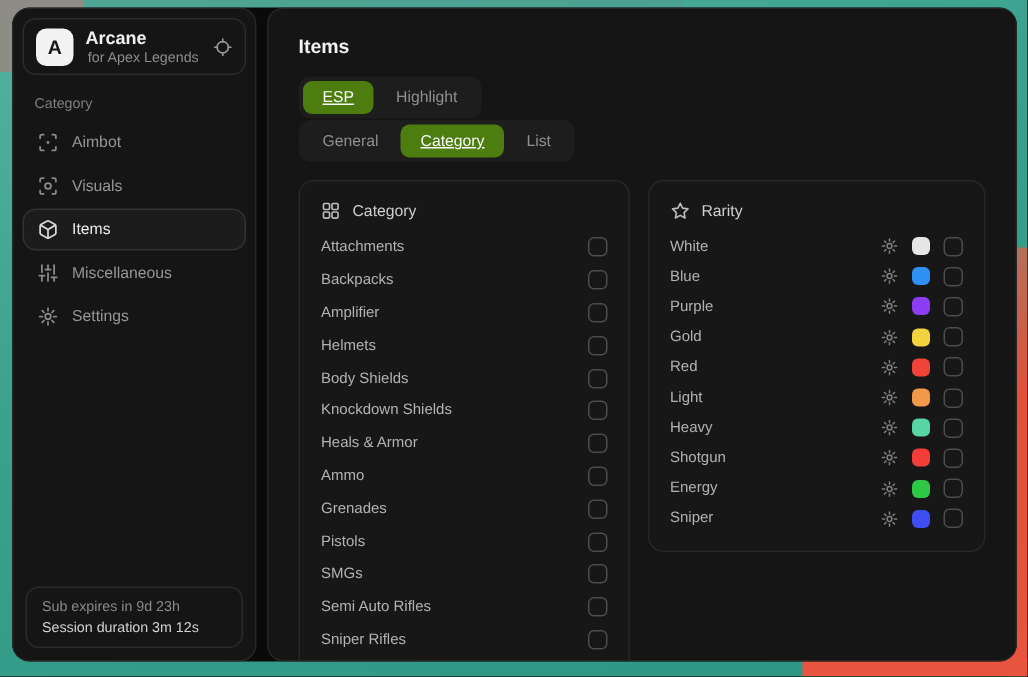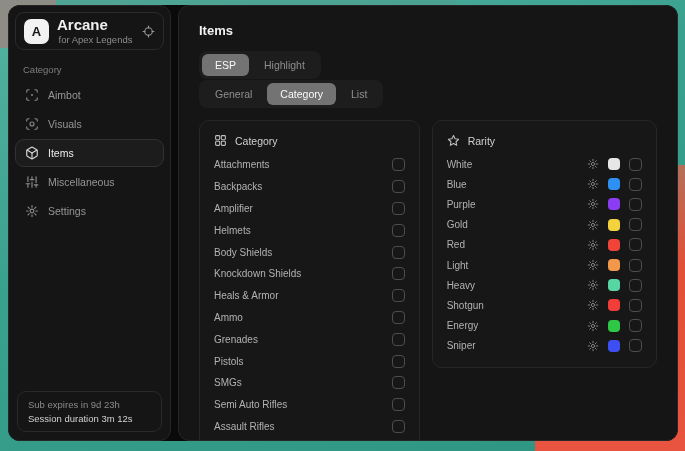--- a/index.html
+++ b/index.html
@@ -19,21 +19,21 @@
 
   .panel { background:#151515; border:1px solid #262626; border-radius:11px; }
 
   
   .sidebar { width:163px; flex:none; display:flex; flex-direction:column; padding:6px; }
   .brand-card { display:flex; align-items:center; gap:8px; border:1px solid #2b2b2b; border-radius:9px;
                 padding:6px 8px; height:38px; }
   .brand-logo { width:25px; height:25px; border-radius:7px; background:#f2f2f2; color:#161616;
                 font-weight:bold; font-size:13px; display:flex; align-items:center; justify-content:center; flex:none; }
   .brand-text { flex:1; min-width:0; line-height:1.25; }
-  .brand-name { font-size:15px; font-weight:bold; color:#f0f0f0; }
+  .brand-name { font-size:12px; font-weight:bold; color:#f0f0f0; }
   .brand-sub  { font-size:9.5px; color:#8d8d8d;text-align:center; }
   .brand-target { color:#9a9a9a; display:flex; flex:none; }
 
   .section-label { font-size:9.5px; color:#7f7f7f; margin:14px 8px 6px 8px; }
 
   .nav { display:flex; flex-direction:column; gap:1px; }
   .nav-item { display:flex; align-items:center; gap:9px; height:28px; padding:0 9px;
               color:#969696; font-size:10.5px; border:1px solid transparent; border-radius:9px; cursor:pointer; }
   .nav-item .ic { display:flex; flex:none; color:#8a8a8a; }
   .nav-item.active { background:#1c1c1c; border-color:#323232; color:#ececec; }
@@ -43,21 +43,21 @@
   .session-card { border:1px solid #2a2a2a; border-radius:9px; padding:7px 10px; margin:4px 2px 2px 2px; }
   .session-line1 { font-size:9.5px; color:#8a8a8a; margin-bottom:3px; }
   .session-line2 { font-size:9.5px; color:#d2d2d2; }
 
   
   .main { flex:1; margin-left:7px; padding:17px 20px; overflow:hidden; }
   .page-title { font-size:13px; font-weight:bold; color:#f2f2f2; }
 
   .seg { display:inline-flex; background:#1d1d1d; border-radius:8px; padding:3px; gap:2px; }
   .seg-opt { font-size:10.5px; color:#8f8f8f; padding:5px 13px; border-radius:6px; cursor:pointer; }
-  .seg-opt.active { background:#737373; color:#fafafa; }
+  .seg-opt.active { background:#4d7c0f; color:#fafafa;text-decoration:underline; }
   .seg-mode { margin-top:13px; }
   .seg-tabs { margin-top:1px; display:inline-flex; }
   .seg-row { display:block; }
 
   .cards { display:flex; gap:12px; margin-top:12px; align-items:flex-start; }
   .card { background:#171717; border:1px solid #272727; border-radius:10px; padding:11px 14px; }
   .card-cat { width:232px; }
   .card-rar { width:237px; }
   .card-head { display:flex; align-items:center; gap:8px; color:#cfcfcf; font-size:10.5px; margin:2px 0 7px 0; }
   .card-head .ic { display:flex; color:#bdbdbd; }
@@ -270,21 +270,21 @@
   </div>
               <div class="row cat-row">
     <span class="row-label">SMGs</span>
     <span class="checkbox"></span>
   </div>
               <div class="row cat-row">
     <span class="row-label">Semi Auto Rifles</span>
     <span class="checkbox"></span>
   </div>
               <div class="row cat-row">
-    <span class="row-label">Assault Rifles</span>
+    <span class="row-label">Sniper Rifles</span>
     <span class="checkbox"></span>
   </div>
             </div>
         </section>
 
         <section class="card card-rar">
           <div class="card-head">
             <span class="ic">
                 <svg width="13" height="13" viewBox="0 0 24 24">
                   <use href="#i-star"></use>

